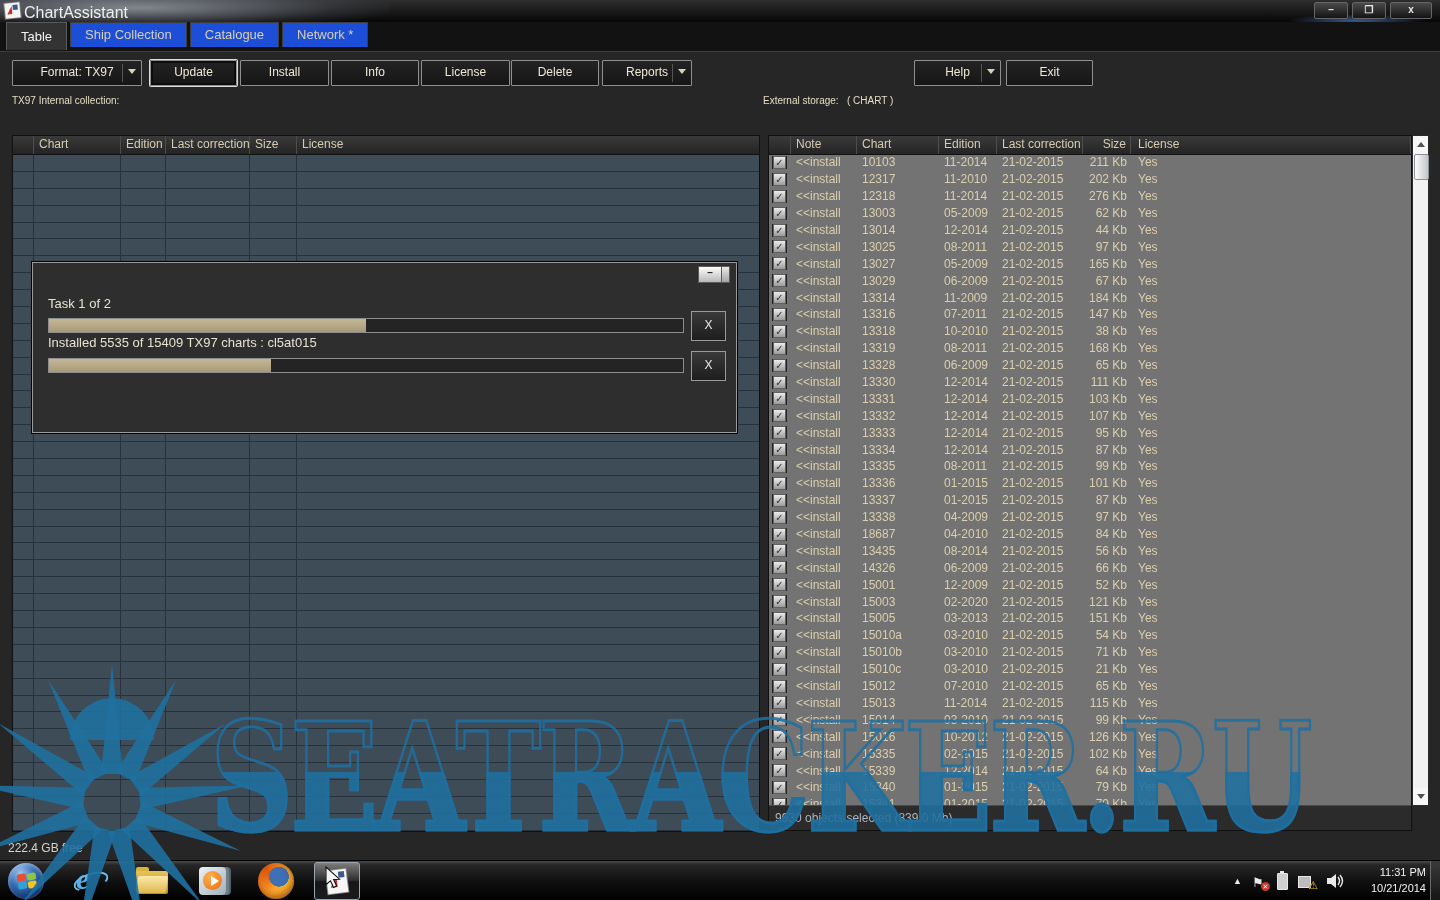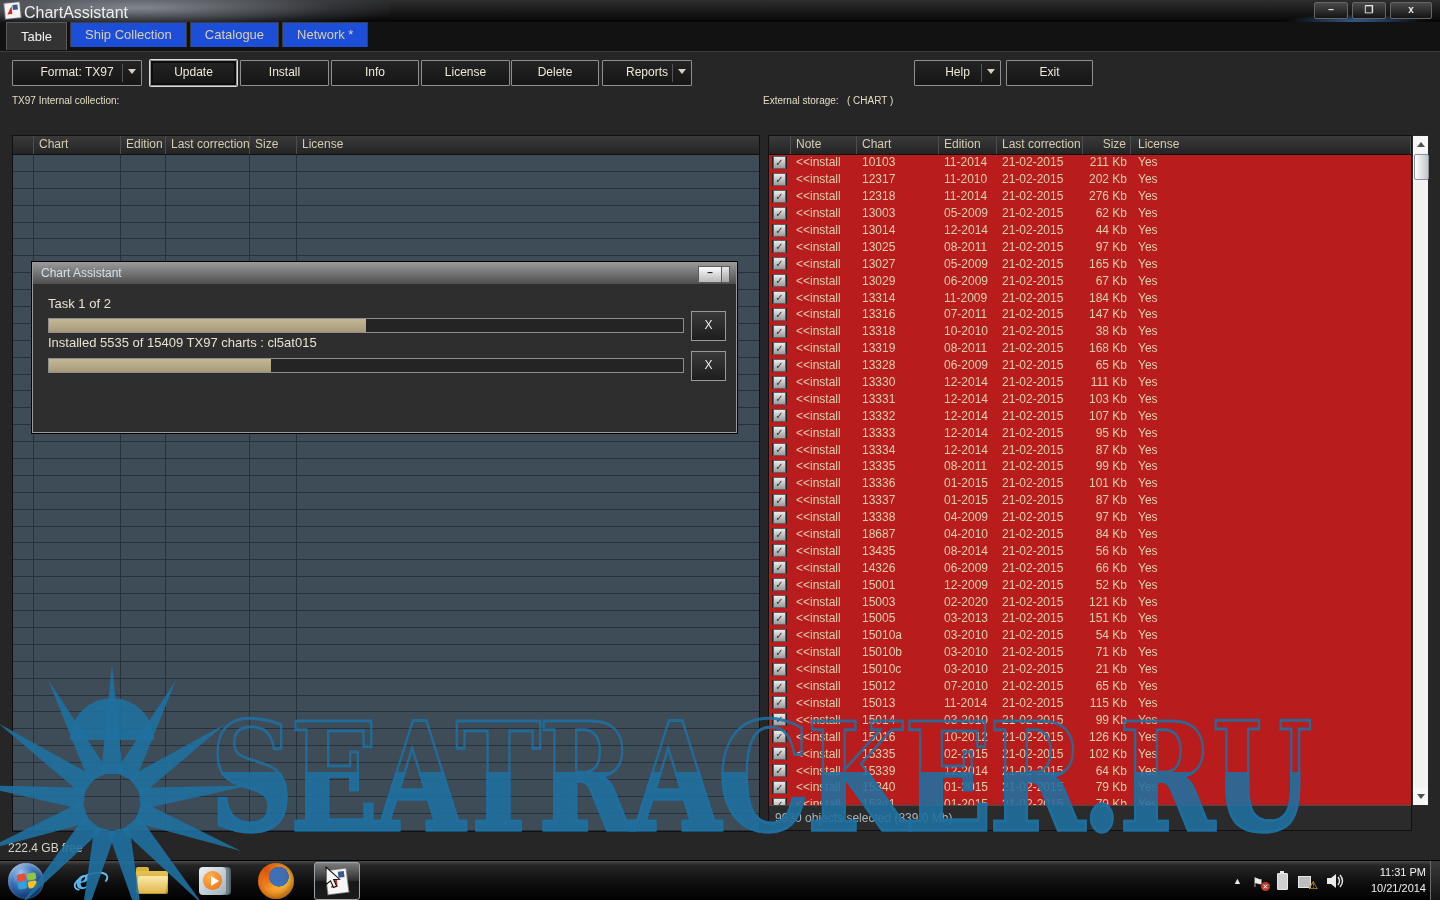--- a/index.html
+++ b/index.html
@@ -51,21 +51,21 @@
 
   
   #ltable{position:absolute;left:12px;top:135px;width:748px;height:697px;border:1px solid #101010;
     box-sizing:border-box;background:#3e4c58;overflow:hidden}
   .lrow{display:flex;height:16.9px;box-sizing:border-box;border-bottom:1px solid rgba(18,28,36,.55)}
   .lcell{box-sizing:border-box;border-right:1px solid rgba(18,28,36,.55);height:100%}
   .lt-c0{width:21px}.lt-c1{width:87px}.lt-c2{width:45px}.lt-c3{width:84px}.lt-c4{width:47px}.lt-c5{flex:1;border-right:none}
 
   
   #rtable{position:absolute;left:768px;top:135px;width:644px;height:696px;border:1px solid #101010;
-    box-sizing:border-box;background:#b91c1c}
+    box-sizing:border-box;background:#737373}
   #rt-body{position:absolute;left:0;top:18px;width:100%;height:651px;overflow:hidden}
   .rrow{display:flex;height:16.9px;align-items:center;color:#dbcfae;font-size:12px}
   .rcell{box-sizing:border-box;padding-left:5px;overflow:hidden;white-space:nowrap}
   .rt-c0{width:22px;padding-left:0}.rt-c1{width:66px}.rt-c2{width:82px}.rt-c3{width:58px}
   .rt-c4{width:86px}.rt-c5{width:48px;text-align:right;padding-right:4px}.rt-c6{flex:1;padding-left:7px}
   .cb{width:11px;height:11px;margin-left:4px;background:linear-gradient(#ececec,#9b9b9b);
     border:1px solid #606060;box-shadow:0 0 0 1px #222;color:#333;font-size:10px;line-height:11px;text-align:center}
   #rt-status{position:absolute;left:0;bottom:0;width:100%;height:25px;box-sizing:border-box;
     border-top:1px solid #4a4a4a;background:#2b2b2b;color:#a9b6bf;font-size:12px;line-height:24px;padding-left:6px}
 
@@ -1003,23 +1003,20 @@
     <div class="sbtn" style="bottom:0">
         <div class="tri-dn"></div>
       </div>
     <div id="sthumb"></div>
   </div>
 
   <div id="free-space">222.4 GB free</div>
 </div>
 
 <div id="dialog">
-  <div id="dlg-title">
-    <span>Chart Assistant</span>
-  </div>
   <div id="dlg-min-sliver"></div>
   <div id="dlg-min">–</div>
   <div class="dlg-text" style="top:33px">Task 1 of 2</div>
   <div class="pbar" style="top:55px">
     <div class="pfill" style="width: 50%;"></div>
   </div>
   <div class="xbtn" style="top:48px">X</div>
   <div class="dlg-text" style="top:72px">Installed 5535 of 15409 TX97 charts : cl5at015</div>
   <div class="pbar" style="top:95px">
     <div class="pfill" style="width: 35%;"></div>

